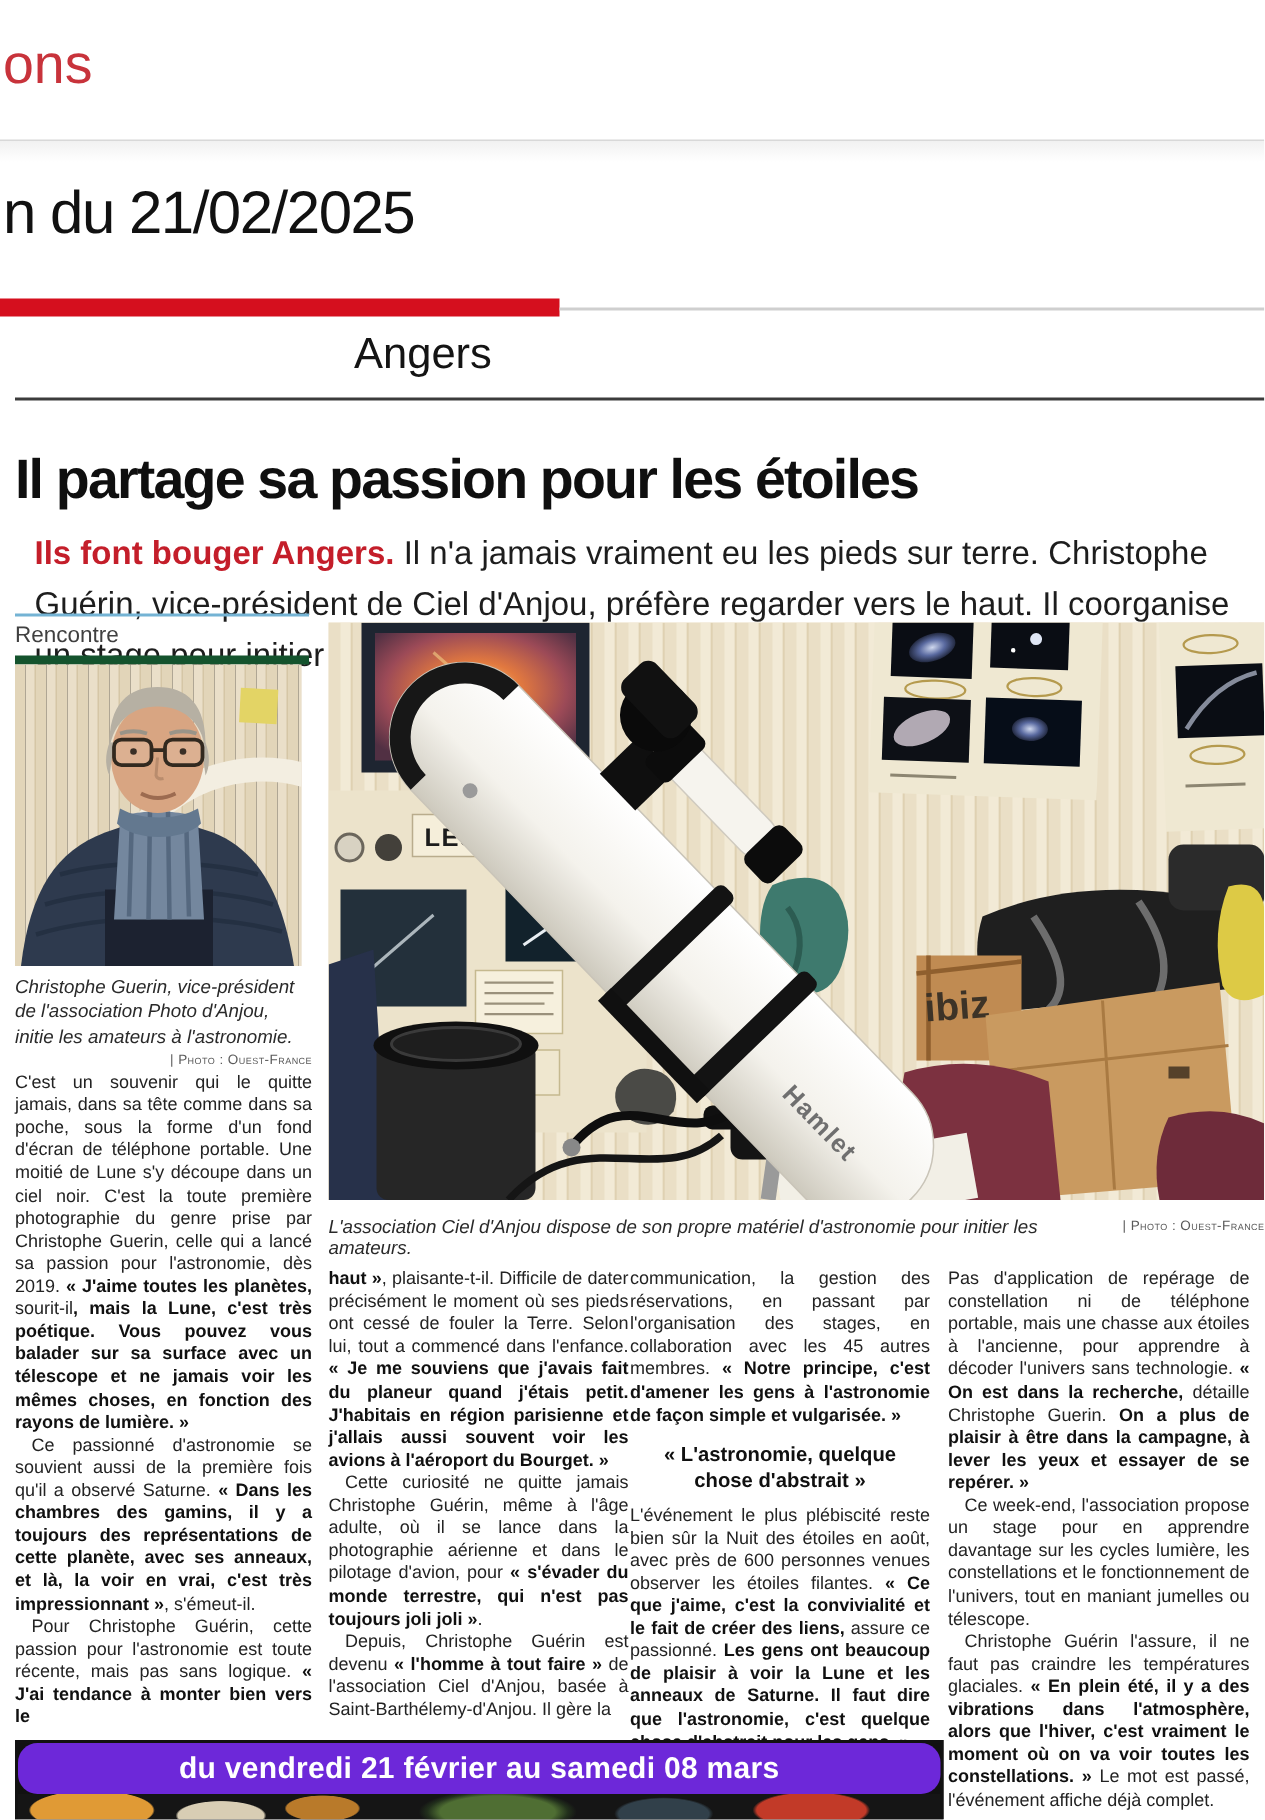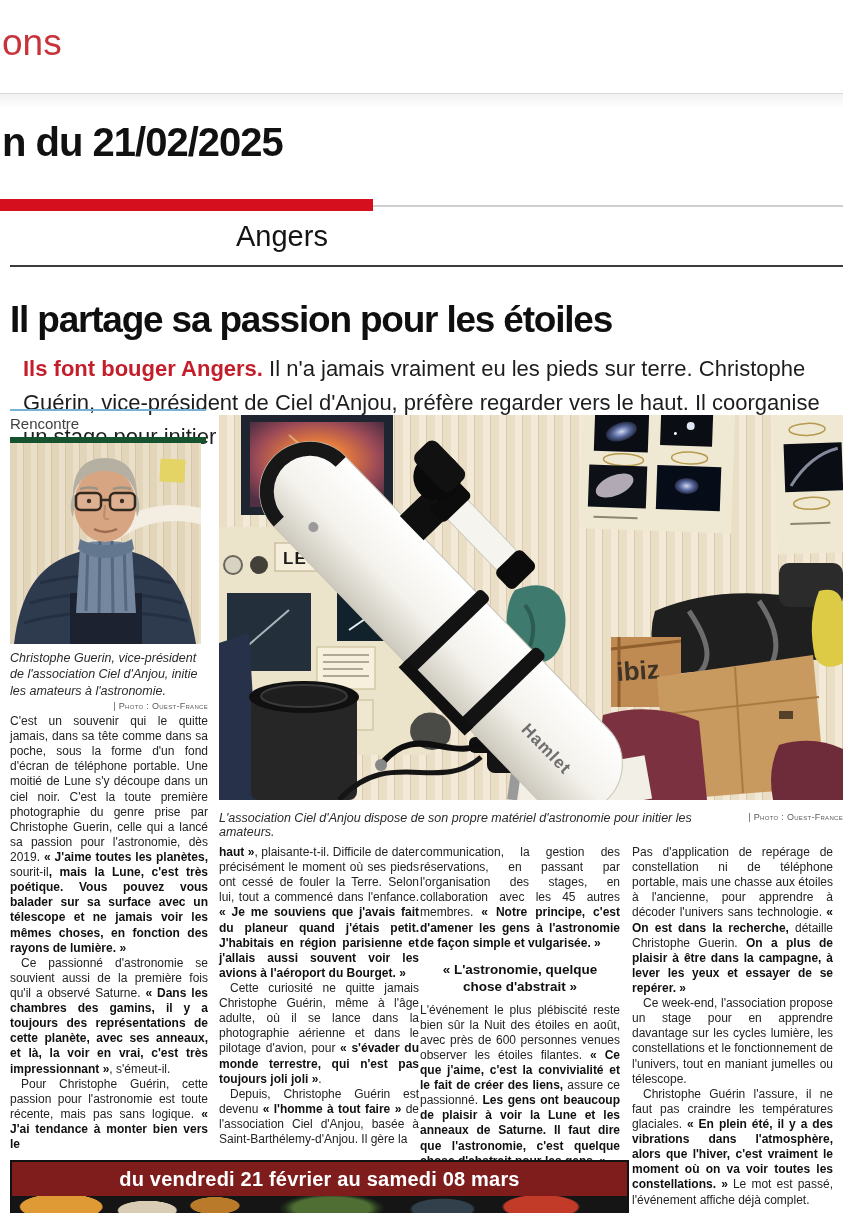--- a/index.html
+++ b/index.html
@@ -5,21 +5,21 @@
   * { margin:0; padding:0; box-sizing:border-box; }
   html,body { background:#fff; }
   body { font-family:"Liberation Sans", sans-serif; color:#222; }
   #page { position:relative; width:843px; height:1213px; background:#fff; overflow:hidden; }
 
   
   .top-link { position:absolute; left:2px; top:22px; font-size:37px; font-weight:400; color:#c8333b; letter-spacing:0; }
   .top-divider { position:absolute; left:0; top:93px; width:843px; height:1px; background:#d8d8d8; }
   .top-shade { position:absolute; left:0; top:94px; width:843px; height:14px;
                background:linear-gradient(#f1f1f1,#ffffff); }
-  .edition-title { position:absolute; left:2px; top:120px; font-size:40px; font-weight:700; color:#111;
+  .edition-title { position:absolute; left:2px; top:120px; font-size:40px; font-weight:400; color:#111;
                    letter-spacing:-1px; white-space:nowrap; }
   .red-bar { position:absolute; left:0; top:199px; width:373px; height:12px; background:#d50f1e; }
   .gray-rule-right { position:absolute; left:373px; top:205px; width:470px; height:2px; background:#cfcfcf; }
   .section-label { position:absolute; left:236px; top:220px; font-size:29px; font-weight:400; color:#141414; }
   .section-rule { position:absolute; left:10px; top:265px; width:833px; height:2px; background:#3c3c3c; }
 
   
   .article-title { position:absolute; left:10px; top:299px; width:820px; font-size:37px; font-weight:700;
                    color:#0f0f0f; letter-spacing:-1.2px; }
   .lead { position:absolute; left:23px; top:352px; width:814px; font-size:22px; line-height:1.55; color:#1d1d1d; }
@@ -47,21 +47,21 @@
   #col4 { left:632px; top:845px; width:201px; }
   .col p { margin:0; }
   .col .p + .p { text-indent:11px; }
   .col .q { font-weight:700; color:#101010; }
   .col .subhead { font-weight:700; font-size:13.5px; text-align:center; margin:11px 6px 7px 6px;
                   line-height:1.25; color:#101010; text-indent:0; }
 
   
   .banner { position:absolute; left:10px; top:1160px; width:619px; height:60px;
             border:2px solid #121212; background:#111; }
-  .banner-red { height:34px; background:#7f1d1d; display:flex; align-items:center; justify-content:center; }
+  .banner-red { height:34px; background:#6d28d9; display:flex; align-items:center; justify-content:center;border-radius:13px; }
   .banner-red span { color:#fff; font-weight:700; font-size:20px; letter-spacing:.2px; }
   .banner-food { height:24px;
       background:
         radial-gradient(70px 22px at 8% 45%,  #e09a35 0 58%, rgba(0,0,0,0) 60%),
         radial-gradient(55px 18px at 22% 60%, #d8cdb4 0 52%, rgba(0,0,0,0) 55%),
         radial-gradient(46px 16px at 33% 40%, #b97a2a 0 52%, rgba(0,0,0,0) 55%),
         radial-gradient(85px 24px at 52% 50%, #4f6e33 0 45%, #22301c 55%, rgba(0,0,0,0) 62%),
         radial-gradient(60px 20px at 70% 55%, #31404a 0 50%, rgba(0,0,0,0) 55%),
         radial-gradient(70px 22px at 86% 45%, #c23a28 0 52%, rgba(0,0,0,0) 56%),
         #151515; }
@@ -115,21 +115,21 @@
       <rect x="100" y="50" width="25" height="17" rx="5" fill="rgba(255,255,255,0.12)" stroke="#32291f" stroke-width="2.5"></rect>
       <path d="M91,57 L100,57" stroke="#32291f" stroke-width="2.5"></path>
       <circle cx="79" cy="58" r="2.2" fill="#3a2f26"></circle>
         <circle cx="112" cy="58" r="2.2" fill="#3a2f26"></circle>
       <path d="M70,46 Q79,43 88,46 M103,46 Q112,43 121,46" stroke="#9a9488" stroke-width="2.5" fill="none"></path>
       <path d="M95,62 L94,74 Q95,77 99,76" stroke="#b98c6d" stroke-width="2" fill="none"></path>
       <path d="M84,86 Q95,92 107,86" stroke="#9c6b50" stroke-width="2.5" fill="none"></path>
     </svg>
   </div>
   <figcaption class="portrait-cap">
-    <span>Christophe Guerin, vice-président de l'association Ciel d'Anjou, initie les amateurs à l'astronomie.</span>
+    <span>Christophe Guerin, vice-président de l'association Photo d'Anjou, initie les amateurs à l'astronomie.</span>
     <span class="credit">| Photo : Ouest-France</span>
   </figcaption>
 
   <div class="photo-fig">
     <svg width="624" height="385" viewBox="0 0 624 385">
       <defs>
         <pattern id="wood2" width="16" height="385" patternUnits="userSpaceOnUse">
           <rect width="8" height="385" fill="#ead fieldsc"></rect>
           <rect width="8" height="385" fill="#eadfc6"></rect>
             <rect x="8" width="7" height="385" fill="#f2ead6"></rect>

